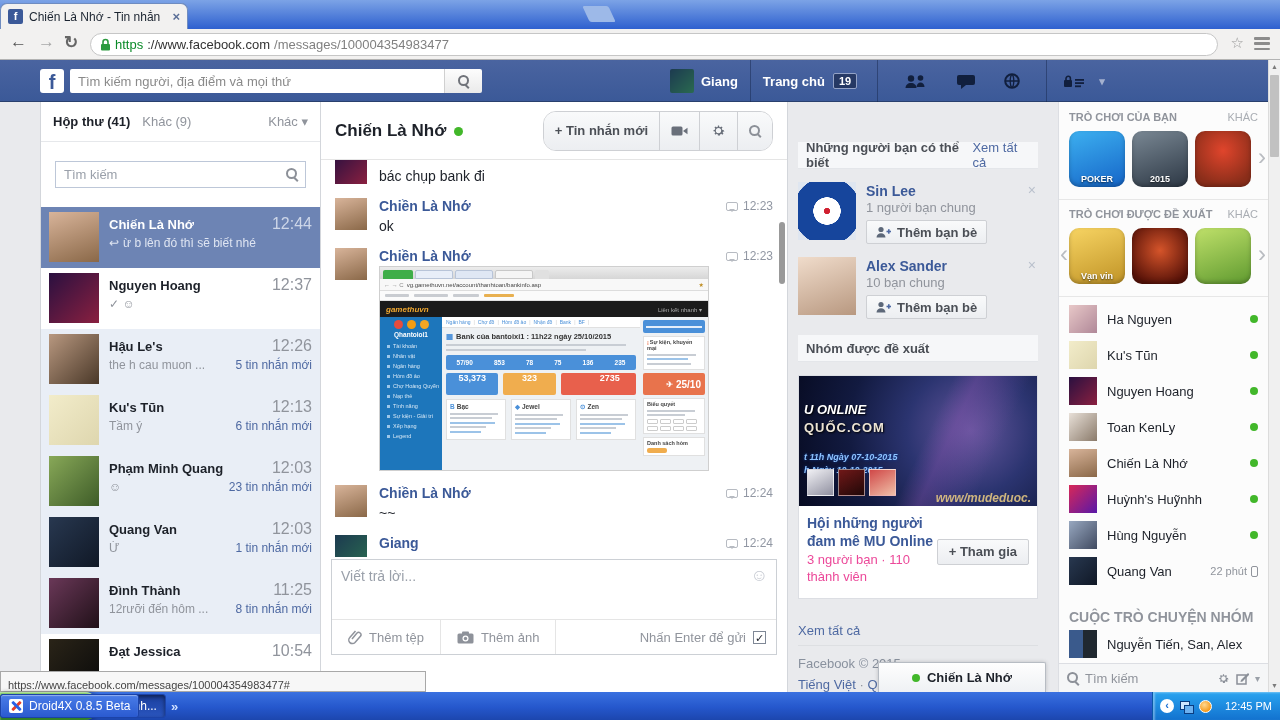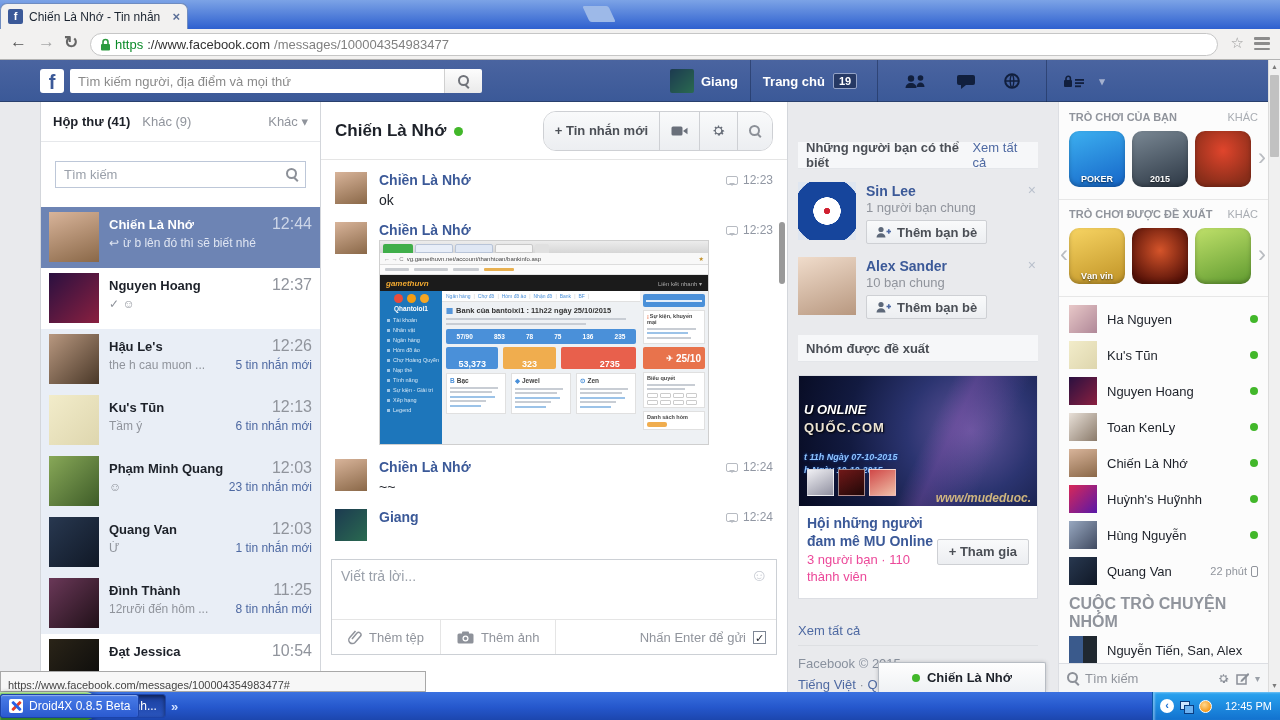--- a/index.html
+++ b/index.html
@@ -117,21 +117,21 @@
   .bk-left { flex:1; min-width:0; }
   .bk-crumbs { height:11px; background:#fff; border-bottom:1px solid #e0e0e0; display:flex; align-items:center; padding:0 4px; overflow:hidden; }
   .bk-crumb { color:#4a90d9; font-size:5px; white-space:nowrap; }
   .bk-crumb::after { content:"|"; color:#ccc; margin:0 3px; }
   .bk-title { font-size:7.5px; font-weight:bold; color:#333; margin:4px 4px 2px; white-space:nowrap; overflow:hidden; }
   .bk-title::before { content:"▦"; color:#4a90d9; margin-right:3px; }
   .bk-sub1,.bk-sub2 { height:2px; background:#c8cdd4; margin:3px 4px 0; }
   .bk-sub1 { width:180px; } .bk-sub2 { width:140px; }
   .bk-stats { height:15px; background:#4a90d9; margin:4px 4px 3px; border-radius:2px; display:flex; align-items:center; justify-content:space-around; color:#fff; font-size:6.5px; font-weight:bold; }
   .bk-cards { display:flex; gap:5px; margin:0 4px; }
-  .bk-card { flex:1; height:22px; border-radius:2px; color:#fff; font-weight:bold; font-size:9px; display:flex; align-items:flex-end; justify-content:center; }
+  .bk-card { flex:1; height:22px; border-radius:2px; color:#fff; font-weight:bold; font-size:9px; display:flex; align-items:flex-start; justify-content:center; }
   .bk-secs { display:flex; gap:5px; margin:4px 4px 0; }
   .bk-sec { flex:1; background:#fff; border:1px solid #e0e0e0; padding:3px; }
   .bk-sec-h { font-size:6.5px; font-weight:bold; color:#444; margin-bottom:2px; }
   .bk-sec-h .g { color:#4a90d9; margin-right:2px; }
   .bk-bar { height:2px; background:#c8cdd4; margin:2.5px 0; }
   .bk-bar.b { background:#9cc3e8; }
   .bk-right { width:68px; flex:0 0 68px; padding:3px; }
   .bk-btn { height:13px; background:#4a90d9; border-radius:2px; margin-bottom:3px; display:flex; align-items:center; padding:0 3px; }
   .bk-btn i { height:2px; background:rgba(255,255,255,.85); flex:1; }
   .bk-panel { background:#fff; border:1px solid #e0e0e0; padding:2px 3px; margin-bottom:3px; }
@@ -194,21 +194,21 @@
   .games-row { display:flex; gap:7px; margin-top:8px; position:relative; }
   .game-tile { width:56px; height:56px; border-radius:10px; position:relative; box-shadow:inset 0 -2px 4px rgba(0,0,0,.25); }
   .game-label { position:absolute; bottom:3px; width:100%; text-align:center; color:#fff; font-weight:bold; font-size:9px; text-shadow:0 1px 2px rgba(0,0,0,.7); white-space:nowrap; }
   .chev { position:absolute; top:14px; color:#b9bcc1; font-size:24px; line-height:24px; }
   .chev.r { right:-8px; } .chev.l { left:-9px; }
   .rail-divider { border-top:1px solid #e7e7e7; margin:12px -10px 0; }
   .friend-row { display:flex; align-items:center; height:36px; }
   .avatar28 { width:28px; height:28px; flex:0 0 28px; }
   .friend-name { margin-left:10px; font-size:13px; color:#1d2129; white-space:nowrap; overflow:hidden; }
   .friend-right { margin-left:auto; display:flex; align-items:center; font-size:11px; color:#90949c; }
-  .gc-header { margin-top:6px; font-size:16px; font-weight:bold; color:#90949c; }
+  .gc-header { margin-top:20px; font-size:14px; font-weight:bold; color:#90949c; }
   .gc-row { display:flex; align-items:center; height:34px; margin-top:2px; }
   .rail-search { position:absolute; left:0; right:0; bottom:0; height:29px; background:#f5f6f7; border-top:1px solid #dcdee3; display:flex; align-items:center; padding:0 8px; gap:6px; }
   .rail-search input { flex:1; min-width:0; background:transparent; border:none; outline:none; font-size:13px; color:#555; font-family:inherit; }
   .rail-search input::placeholder { color:#90949c; }
   .rail-caret { color:#9aa0a8; font-size:10px; }
 
   
   .v-scroll { position:absolute; right:0; top:60px; width:12px; bottom:28px; background:#f0f0f0; border-left:1px solid #dcdcdc; z-index:8; }
   .v-up,.v-down { position:absolute; left:0; width:11px; height:13px; color:#7a7a7a; font-size:7px; text-align:center; line-height:13px; }
   .v-up { top:0; } .v-down { bottom:0; }
@@ -498,20 +498,26 @@
           </svg>
       </div>
       <div class="btn-seg">
           <span class="mag"></span>
         </div>
     </div>
   </div>
 
   <div class="msgs">
 
+    <div class="msg msg-first">
+      <div class="avatar32" style="background: linear-gradient(135deg, rgb(42, 16, 64), rgb(138, 32, 64));"></div>
+      <div class="msg-body">
+          <div class="msg-text">bác chụp bank đi</div>
+        </div>
+    </div>
 
     <div class="msg">
       <div class="avatar32" style="background: linear-gradient(160deg, rgb(216, 180, 154), rgb(138, 104, 72));"></div>
       <div class="msg-body">
         <div class="msg-toprow">
             <span class="msg-name">Chiền Là Nhớ</span>
           <span class="msg-time">
               <span class="bubble-ic"></span>
               <span>12:23</span>
             </span>

